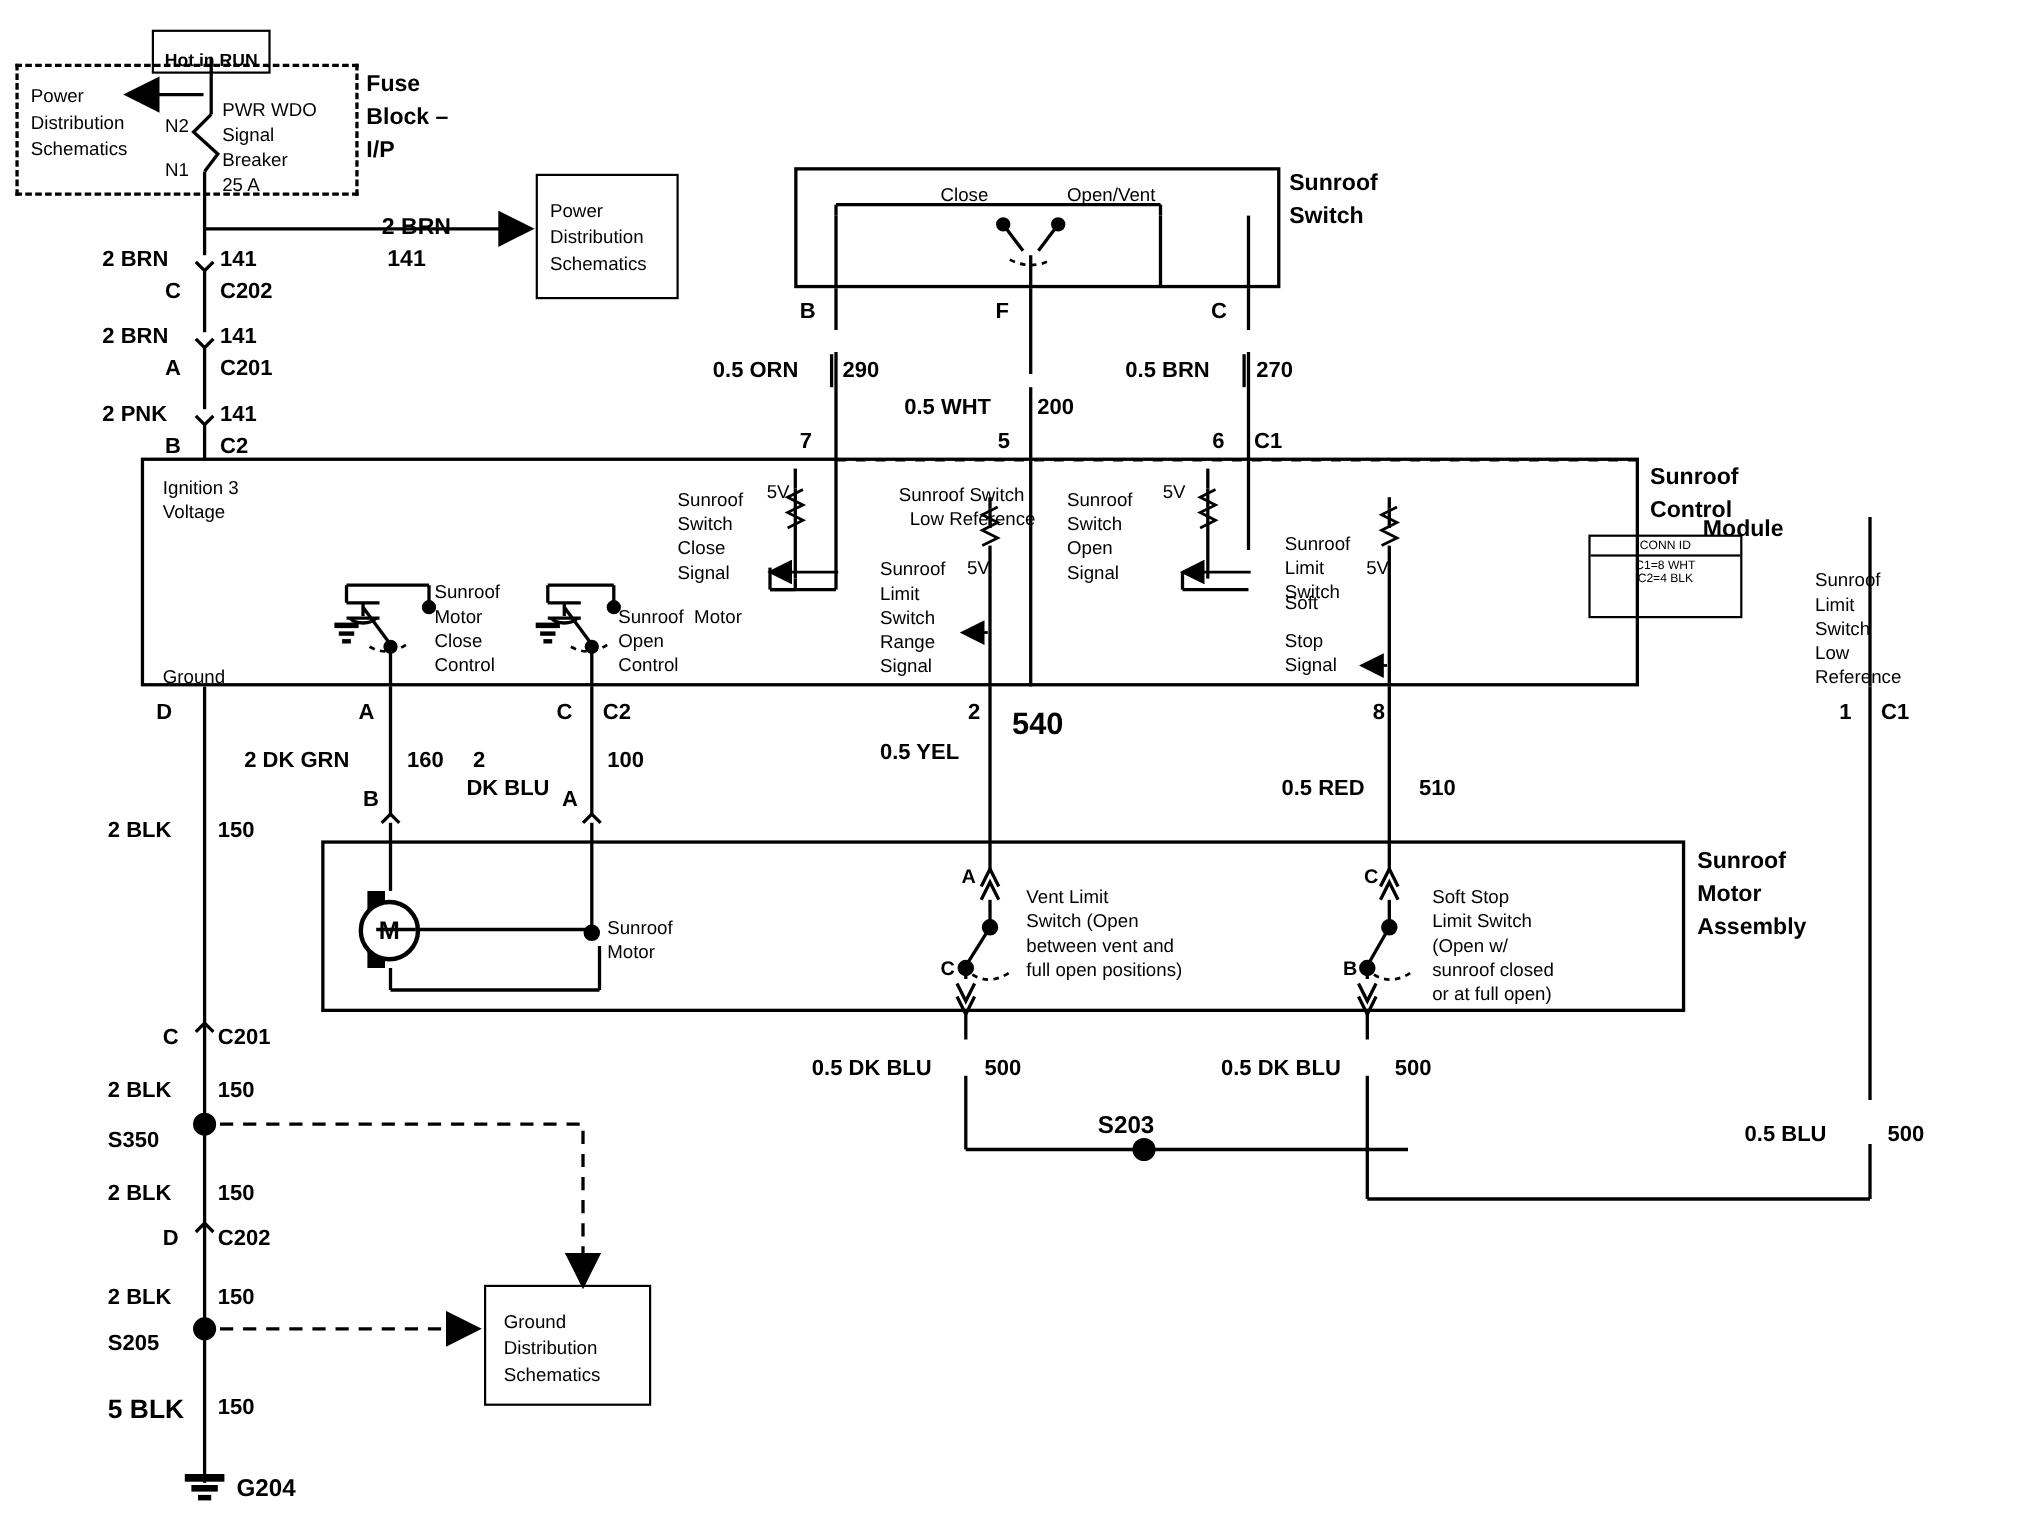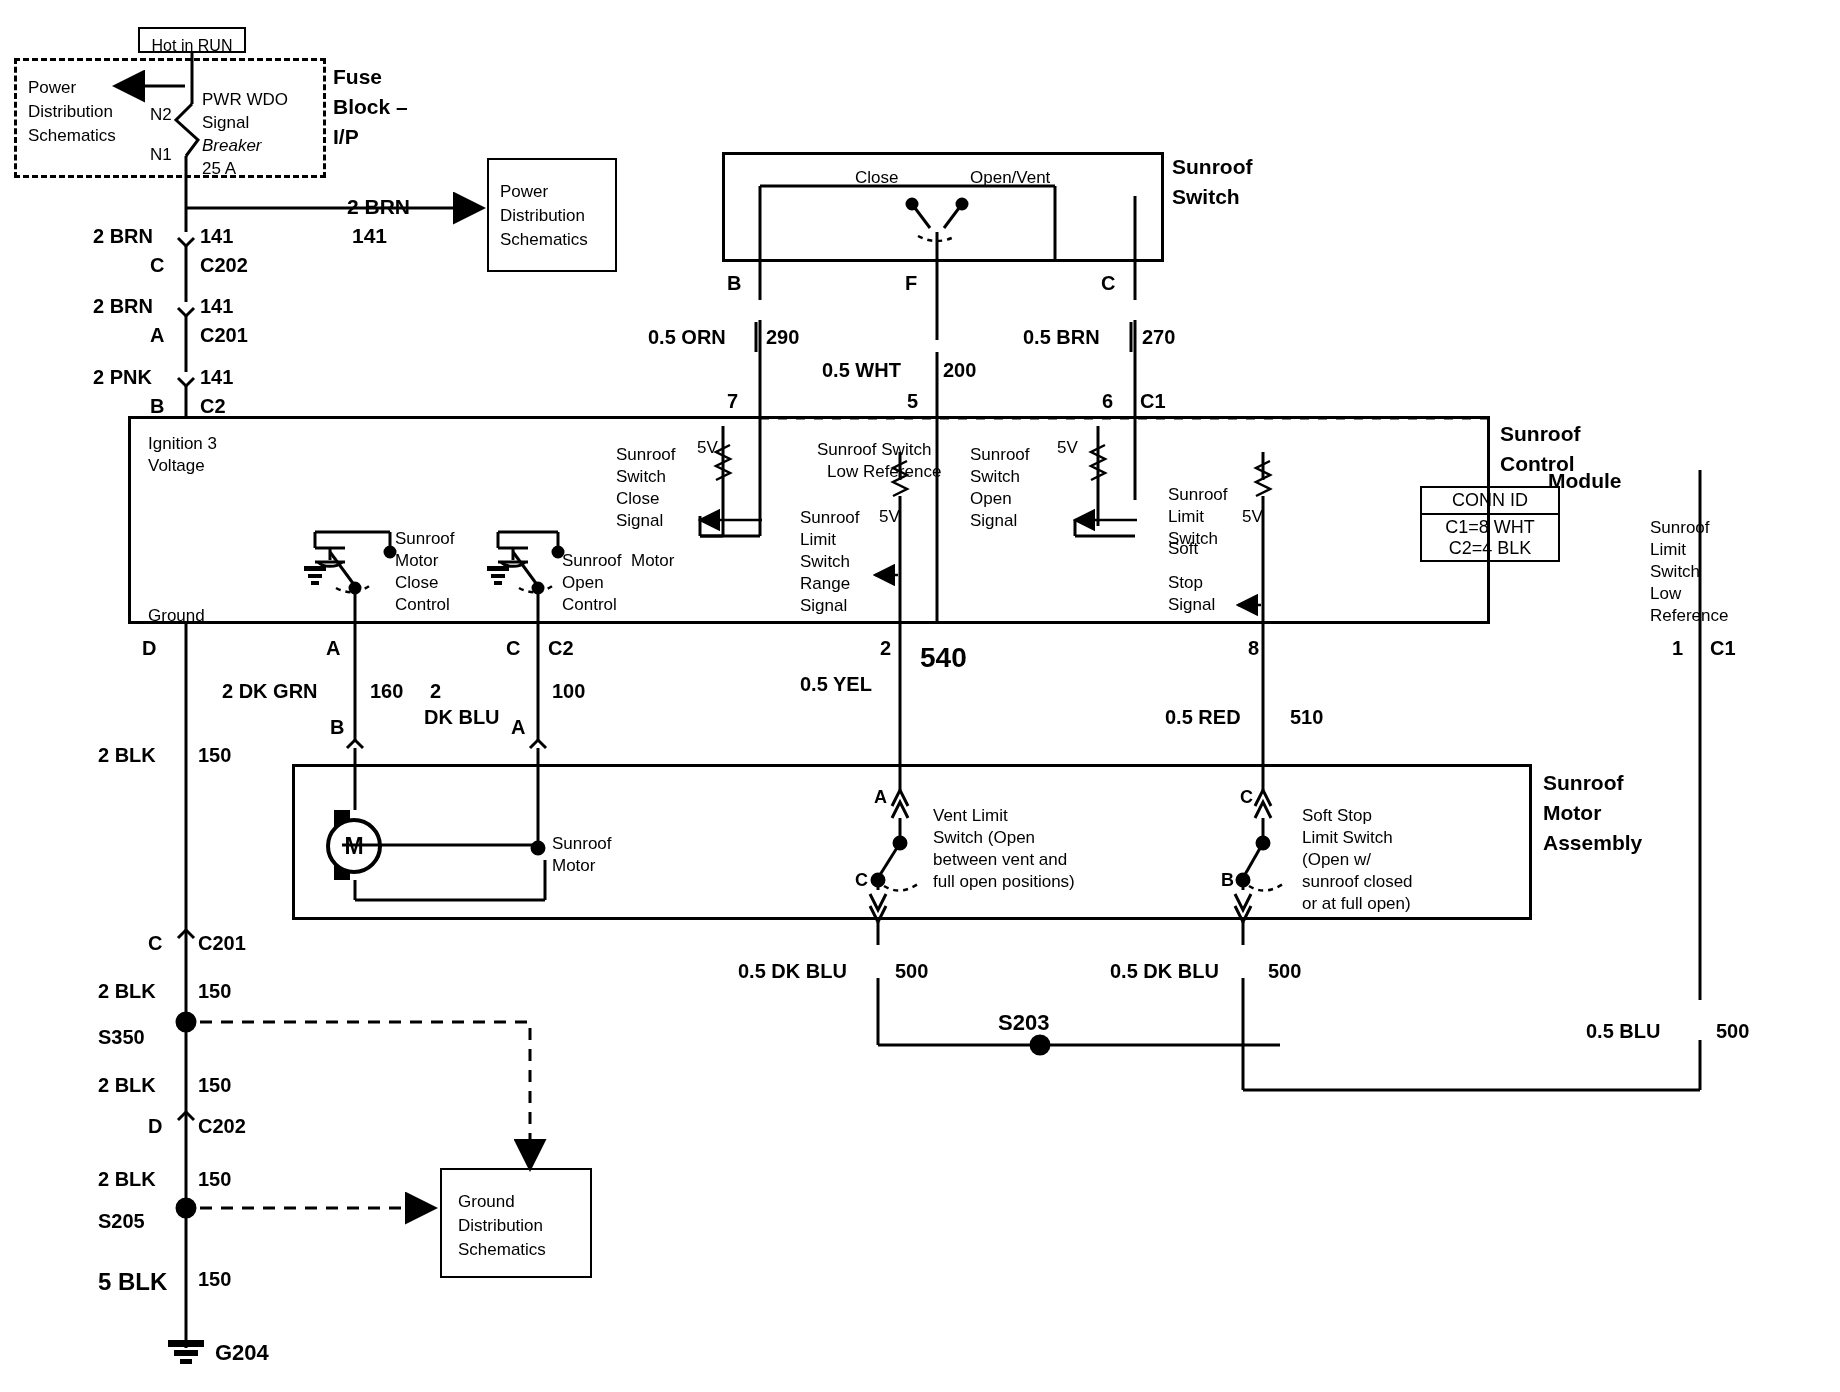--- a/index.html
+++ b/index.html
@@ -72,37 +72,38 @@
     background: #fff;
   }
   .motorblk {
     position: absolute;
     background: #000;
   }
   .connid {
     position: absolute;
     border: 2px solid #000;
     box-sizing: border-box;
-    font-size: 18px;
+    font-size: 11px;
     text-align: center;
     padding-top: 2px;
+    margin-left: 24px;
   }
   .connid .hdr {
     border-bottom: 2px solid #000;
     padding-bottom: 2px;
     margin-bottom: 2px;
   }
   .hotbox {
     position: absolute;
     border: 2px solid #000;
     box-sizing: border-box;
     font-size: 16px;
-    font-weight: normal;
+    font-weight: bold;
     text-align: center;
-    padding: 8px 6px;
+    padding: 18px 6px;
   }
 </style>
 </head>
 <body>
 
 <div id="page">
 
 
   <div class="hotbox" style="left:138px; top:27px; width:108px; height:26px;">Hot in RUN</div>
 
@@ -110,21 +111,21 @@
 
   <div class="t" style="left:28px; top:78px;">Power</div>
   <div class="t" style="left:28px; top:102px;">Distribution</div>
   <div class="t" style="left:28px; top:126px;">Schematics</div>
 
   <div class="t" style="left:150px; top:105px;">N2</div>
   <div class="t" style="left:150px; top:145px;">N1</div>
 
   <div class="t" style="left:202px; top:90px;">PWR WDO</div>
   <div class="t" style="left:202px; top:113px;">Signal</div>
-  <div class="t" style="left:202px; top:136px;font-style:italic;">Breaker</div>
+  <div class="t" style="left:202px; top:136px;">Breaker</div>
   <div class="t" style="left:202px; top:159px;">25 A</div>
 
   <div class="t bold" style="left:333px; top:65px; font-size:21px;">Fuse</div>
   <div class="t bold" style="left:333px; top:95px; font-size:21px;">Block –</div>
   <div class="t bold" style="left:333px; top:125px; font-size:21px;">I/P</div>
 
   <div class="t bold" style="left:347px; top:195px; font-size:21px;">2 BRN</div>
   <div class="t bold" style="left:352px; top:224px; font-size:21px;">141</div>
 
   <div class="box2" style="left:487px; top:158px; width:130px; height:114px;"></div>

